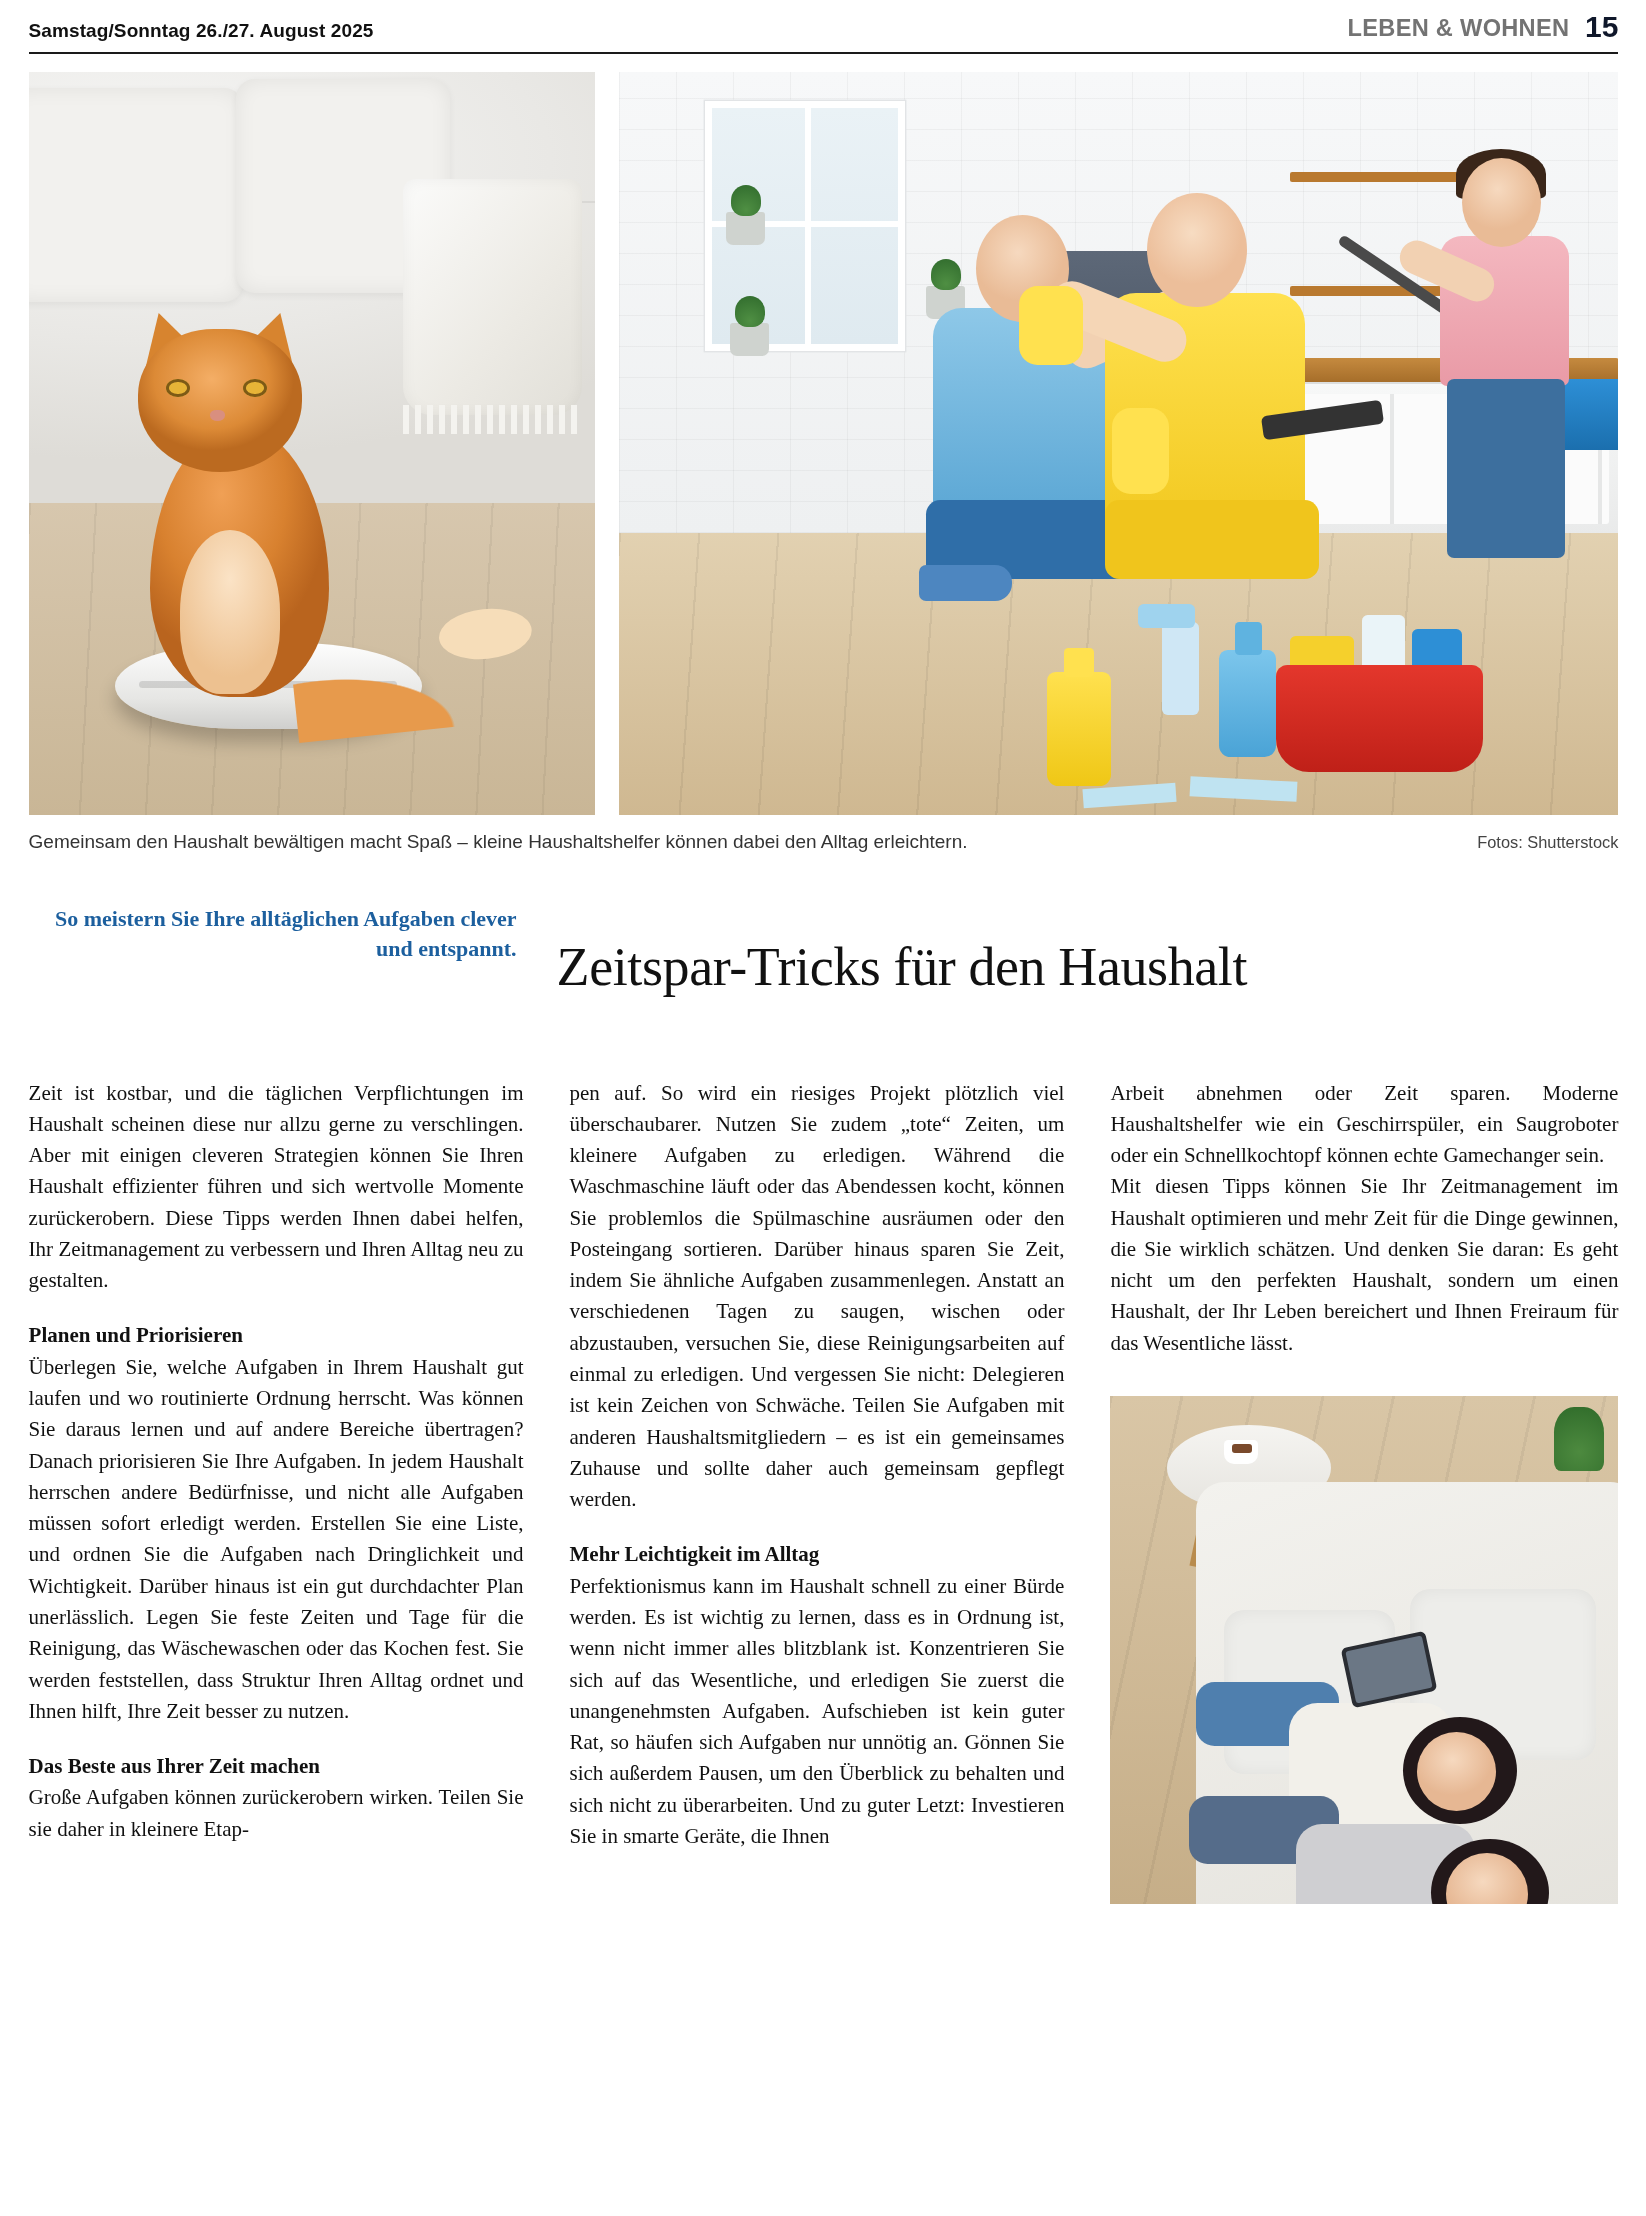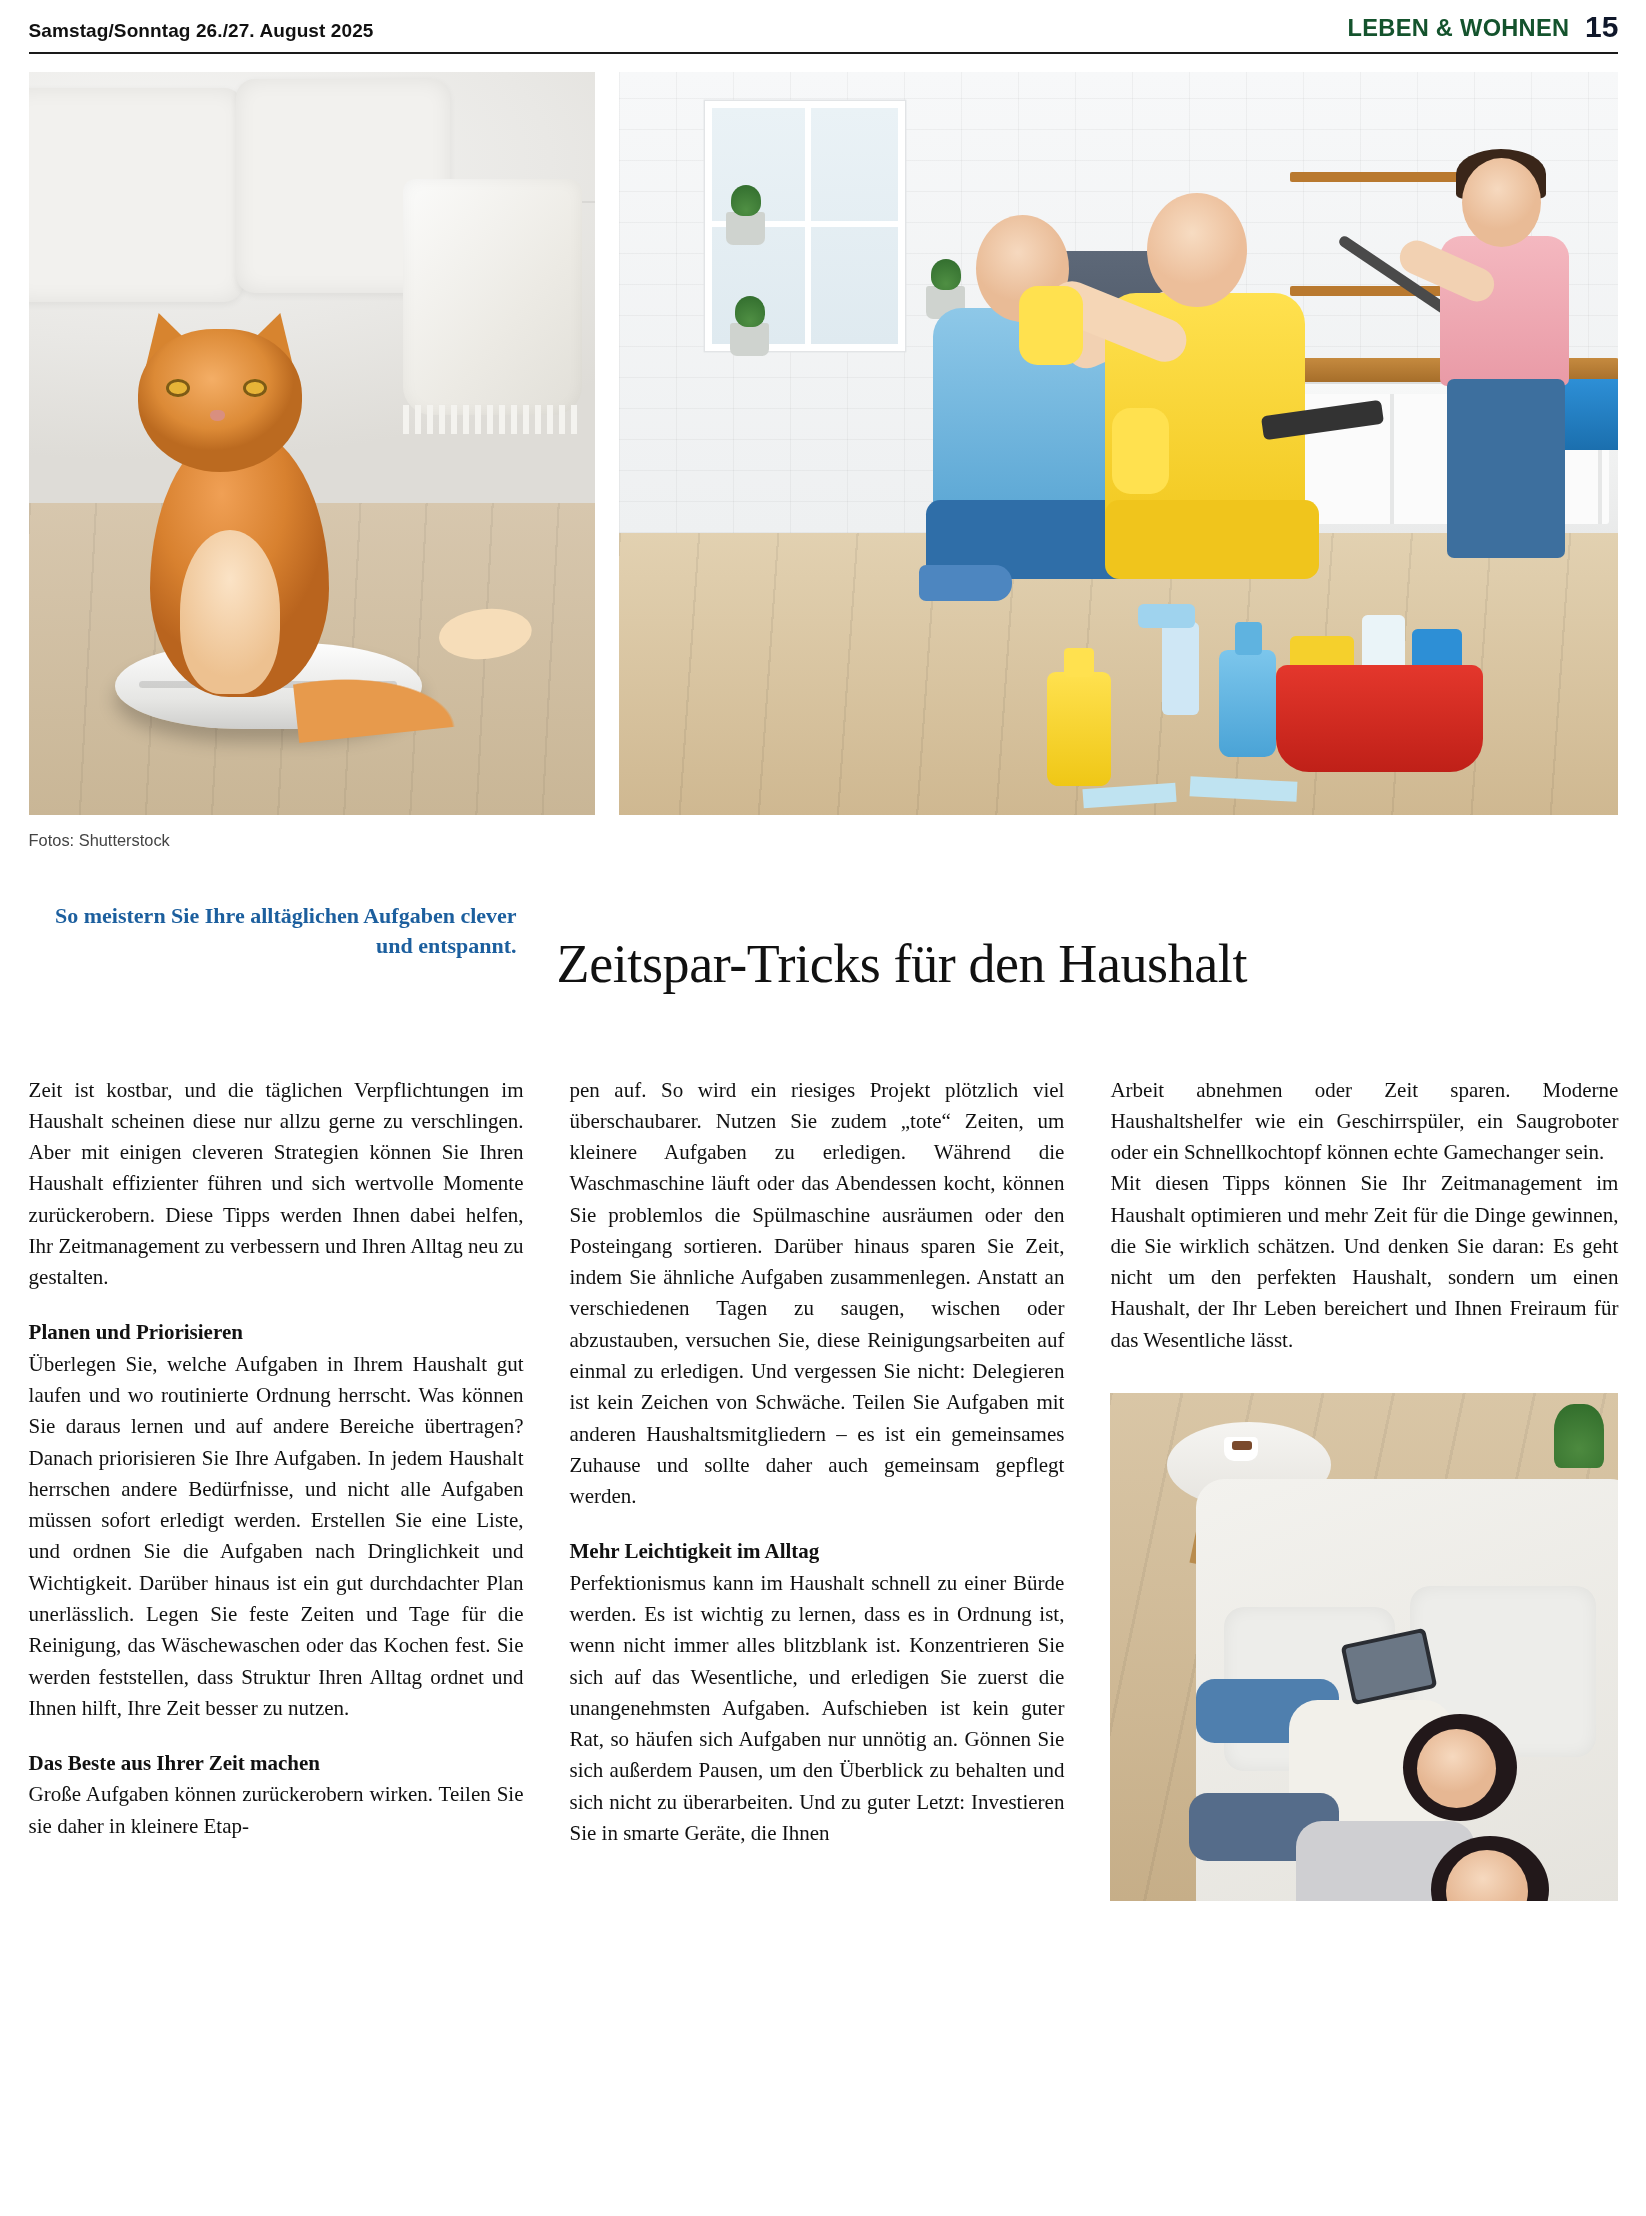--- a/index.html
+++ b/index.html
@@ -17,21 +17,21 @@
     padding:13px 0 10px 0;
     border-bottom:2.1px solid #1a1a1a;
   }
   .masthead-date {
     font-family:"Liberation Sans", sans-serif;
     font-size:19px; font-weight:700; letter-spacing:0.1px; color:#111;
   }
   .masthead-right { display:flex; align-items:flex-end; gap:15.7px; }
   .masthead-section {
     font-family:"Liberation Sans", sans-serif;
-    font-size:23.6px; font-weight:700; letter-spacing:0.3px; color:#14532d;
+    font-size:23.6px; font-weight:700; letter-spacing:0.3px; color:#737373;
   }
   .masthead-page {
     font-family:"Liberation Sans", sans-serif;
     font-size:30px; font-weight:700; color:#0f172a; line-height:.95;
   }
 
   
   .photo-row { display:flex; gap:24px; margin-top:18.6px; }
   .photo { position:relative; overflow:hidden; }
   .photo-left { width:568px; height:743px; }
@@ -362,20 +362,21 @@
       <div class="bi1 basin-item"></div>
       <div class="bi2 basin-item"></div>
       <div class="bi3 basin-item"></div>
       <div class="basin"></div>
       <div class="cloth c1"></div>
       <div class="cloth c2"></div>
     </div>
   </div>
 
   <div class="caption-row">
+    <div class="caption">Gemeinsam den Haushalt bewältigen macht Spaß – kleine Haushaltshelfer können dabei den Alltag erleichtern.</div>
     <div class="credit">Fotos: Shutterstock</div>
   </div>
 
   <div class="head-block">
     <div class="kicker">So meistern Sie Ihre alltäglichen Aufgaben clever und entspannt.</div>
     <h1 class="headline">Zeitspar-Tricks für den Haushalt</h1>
   </div>
 
   <div class="body-cols">
 

